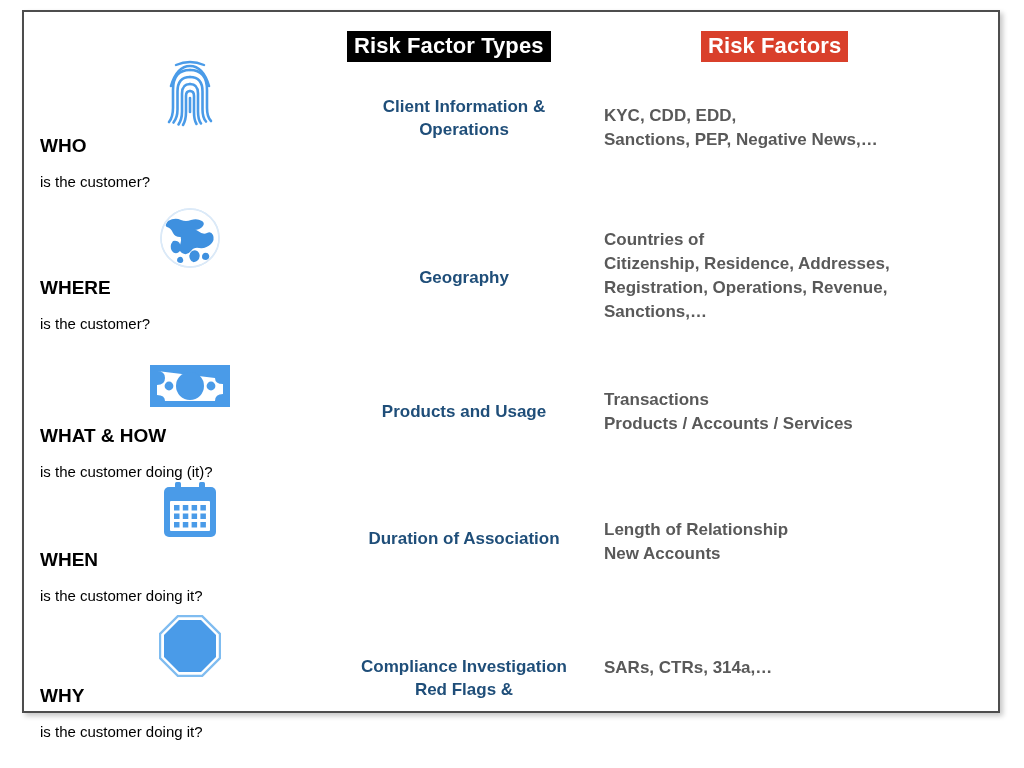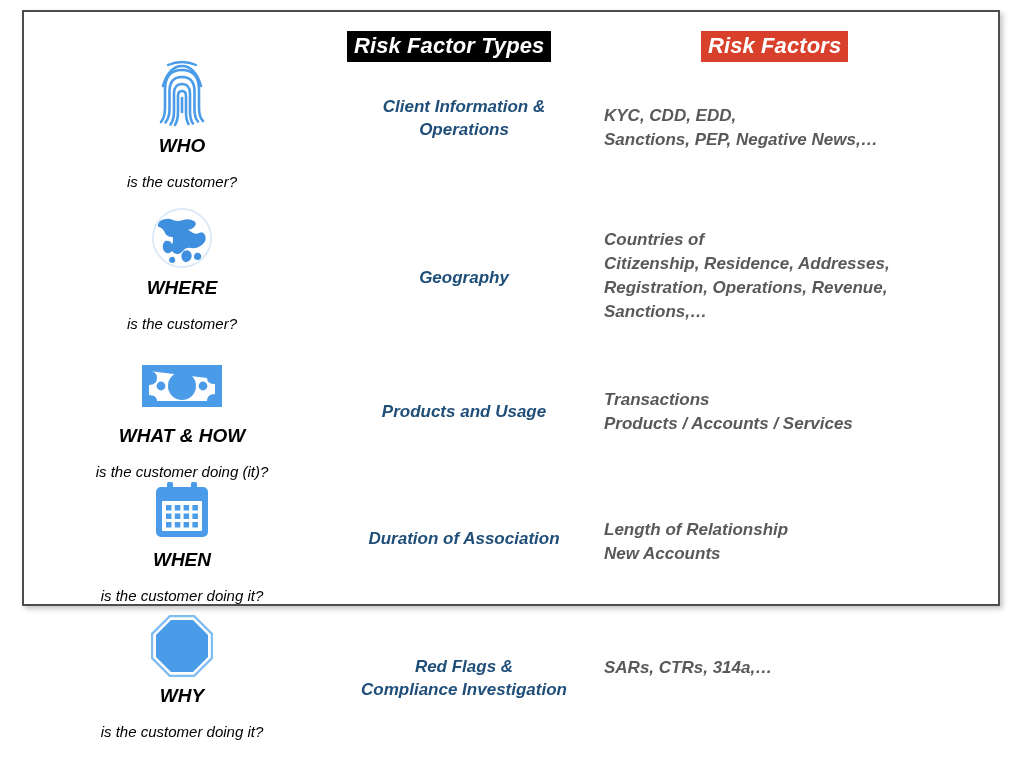--- a/index.html
+++ b/index.html
@@ -13,26 +13,25 @@
     font-family: "Liberation Sans", sans-serif;
     overflow: hidden;
     position: relative;
   }
 
   #slide-frame {
     position: absolute;
     left: 22px;
     top: 10px;
     width: 978px;
-    height: 596px;
+    height: 703px;
     background: #ffffff;
     border: 2px solid #4d4d4d;
     box-sizing: border-box;
     box-shadow: 3px 3px 5px rgba(0,0,0,0.22);
-    font-style: italic;
   }
 
   
   #header-row {
     position: absolute;
     left: 0;
     top: 19px;
     width: 100%;
     height: 40px;
   }
@@ -58,23 +57,23 @@
   }
 
   
   .row {
     position: absolute;
     left: 0;
     width: 100%;
   }
   .col-icon {
     position: absolute;
-    left: 8px;
+    left: 16px;
     width: 300px;
-    text-align: center;
+    text-align: left;
   }
   .col-type {
     position: absolute;
     left: 300px;
     width: 280px;
     text-align: center;
     color: #1F4E79;
     font-weight: bold;
     font-size: 17px;
     line-height: 1.35;
@@ -267,21 +266,21 @@
       <div class="icon-box">
         <svg width="62" height="62" viewBox="0 0 62 62">
           <polygon points="19,1 43,1 61,19 61,43 43,61 19,61 1,43 1,19" fill="none" stroke="#7FBCF0" stroke-width="2.4"></polygon>
           <polygon points="20,5 42,5 57,20 57,42 42,57 20,57 5,42 5,20" fill="#4A9BE8"></polygon>
         </svg>
       </div>
       <div class="q-word">WHY</div>
       <div class="q-sub">is the customer doing it?</div>
     </div>
     <div class="col-type">
+      <div>Compliance Investigation</div>
       <div>Red Flags &amp;</div>
-      <div>Compliance Investigation</div>
     </div>
     <div class="col-factor">
       <div>SARs, CTRs, 314a,…</div>
     </div>
   </div>
 
 </div>
 
 </body></html>

